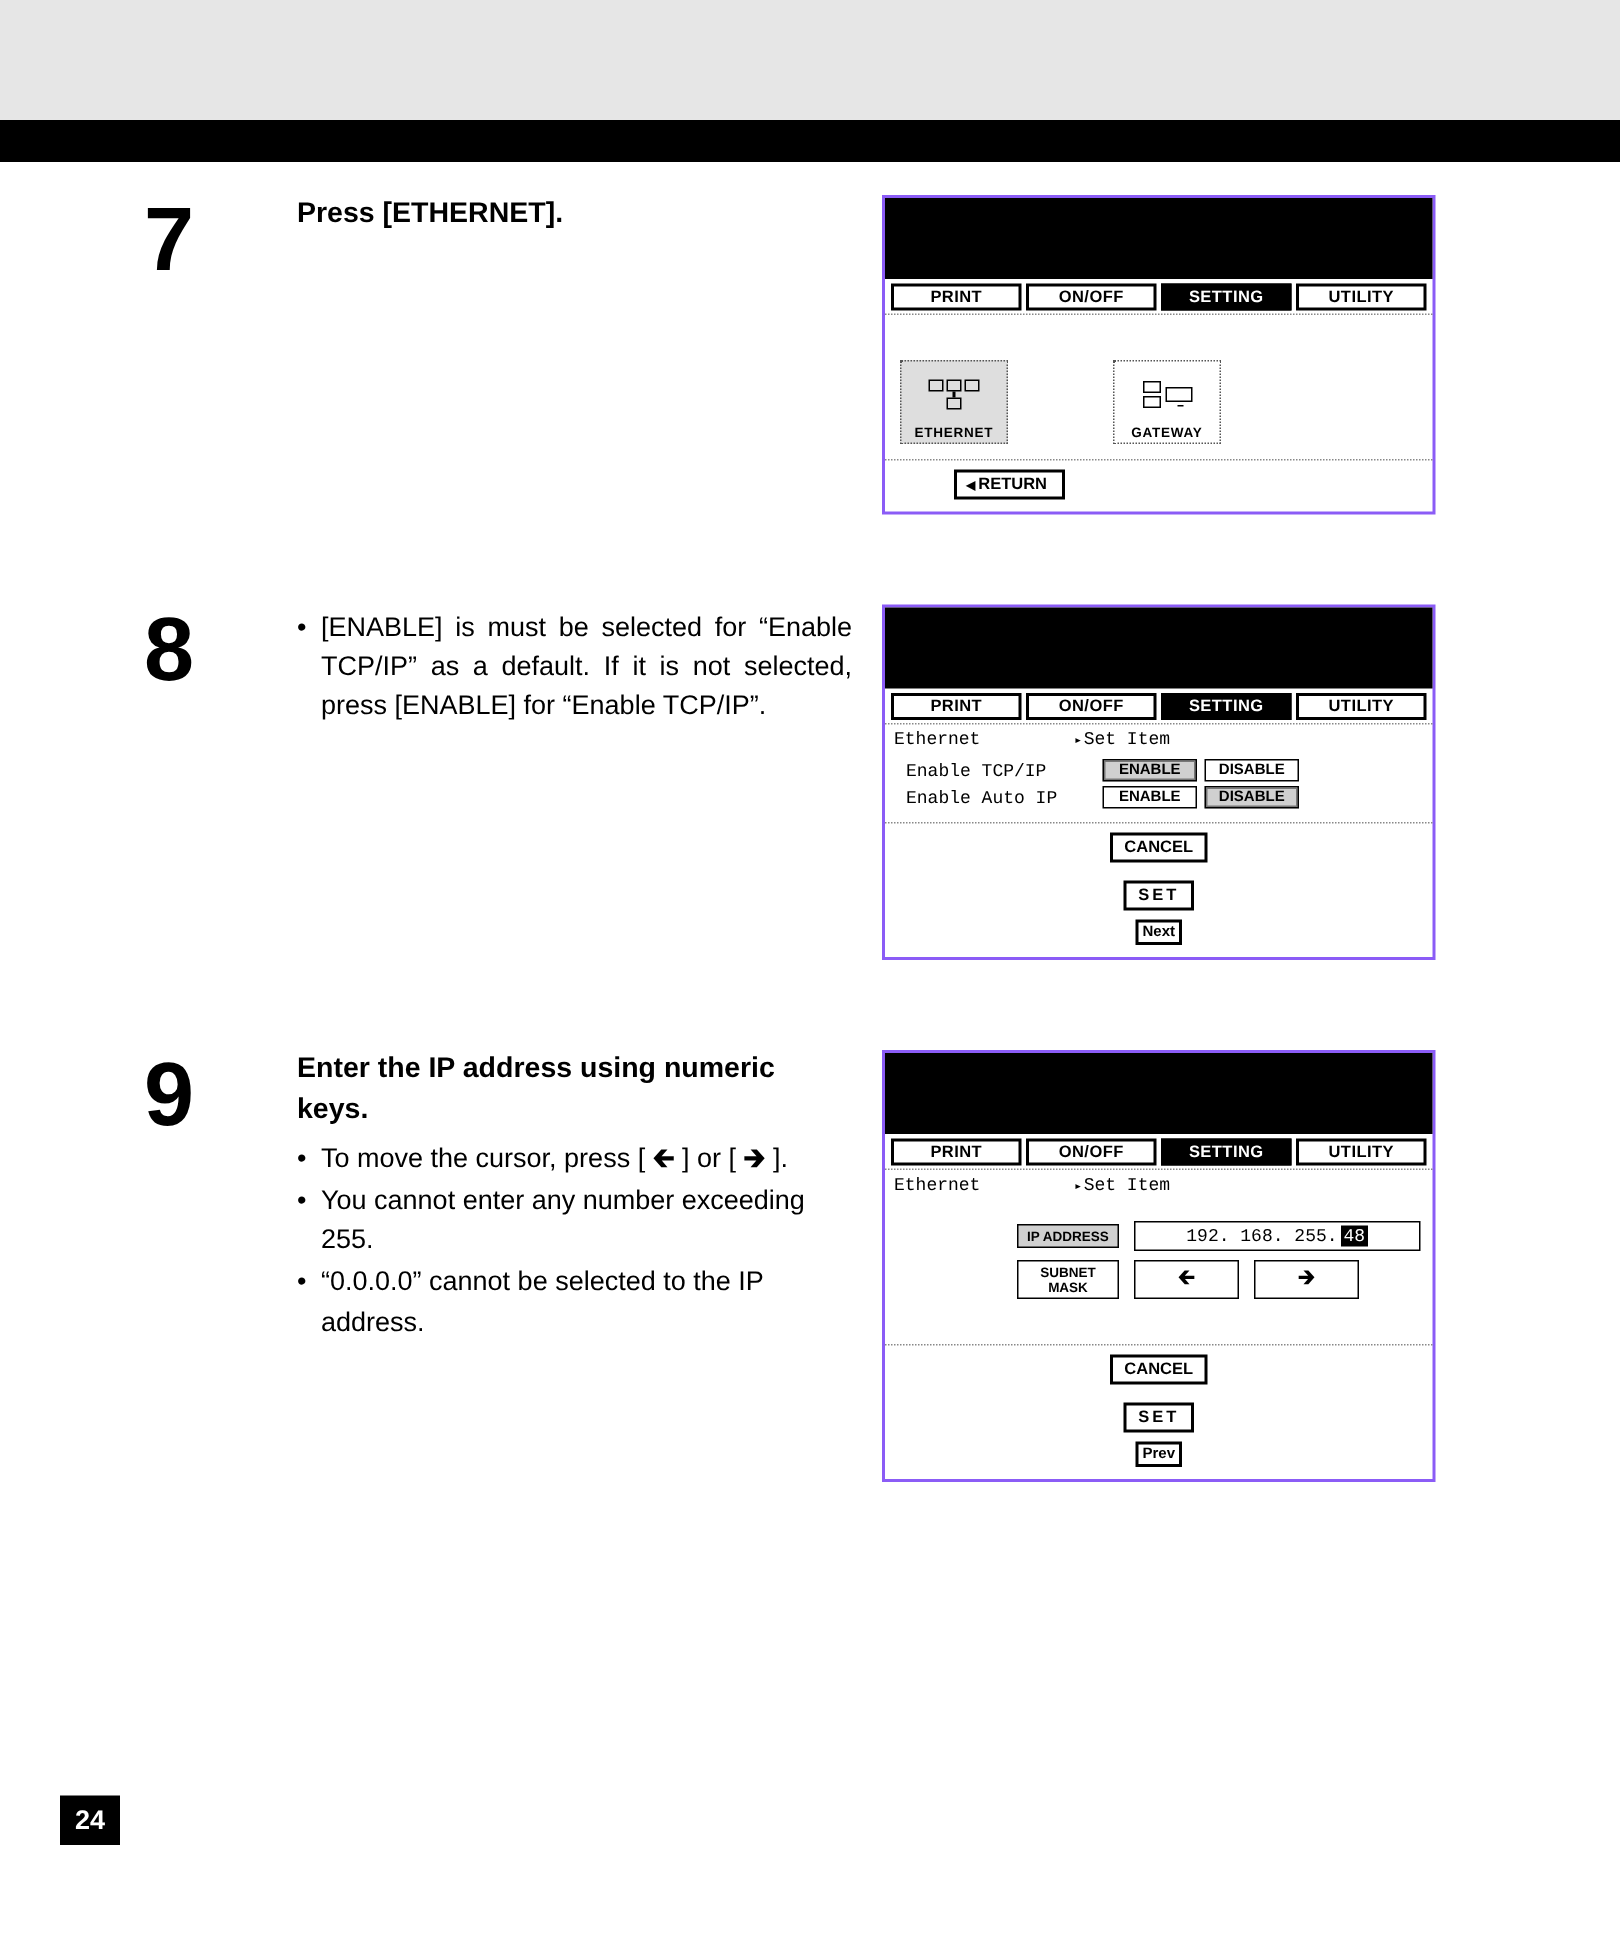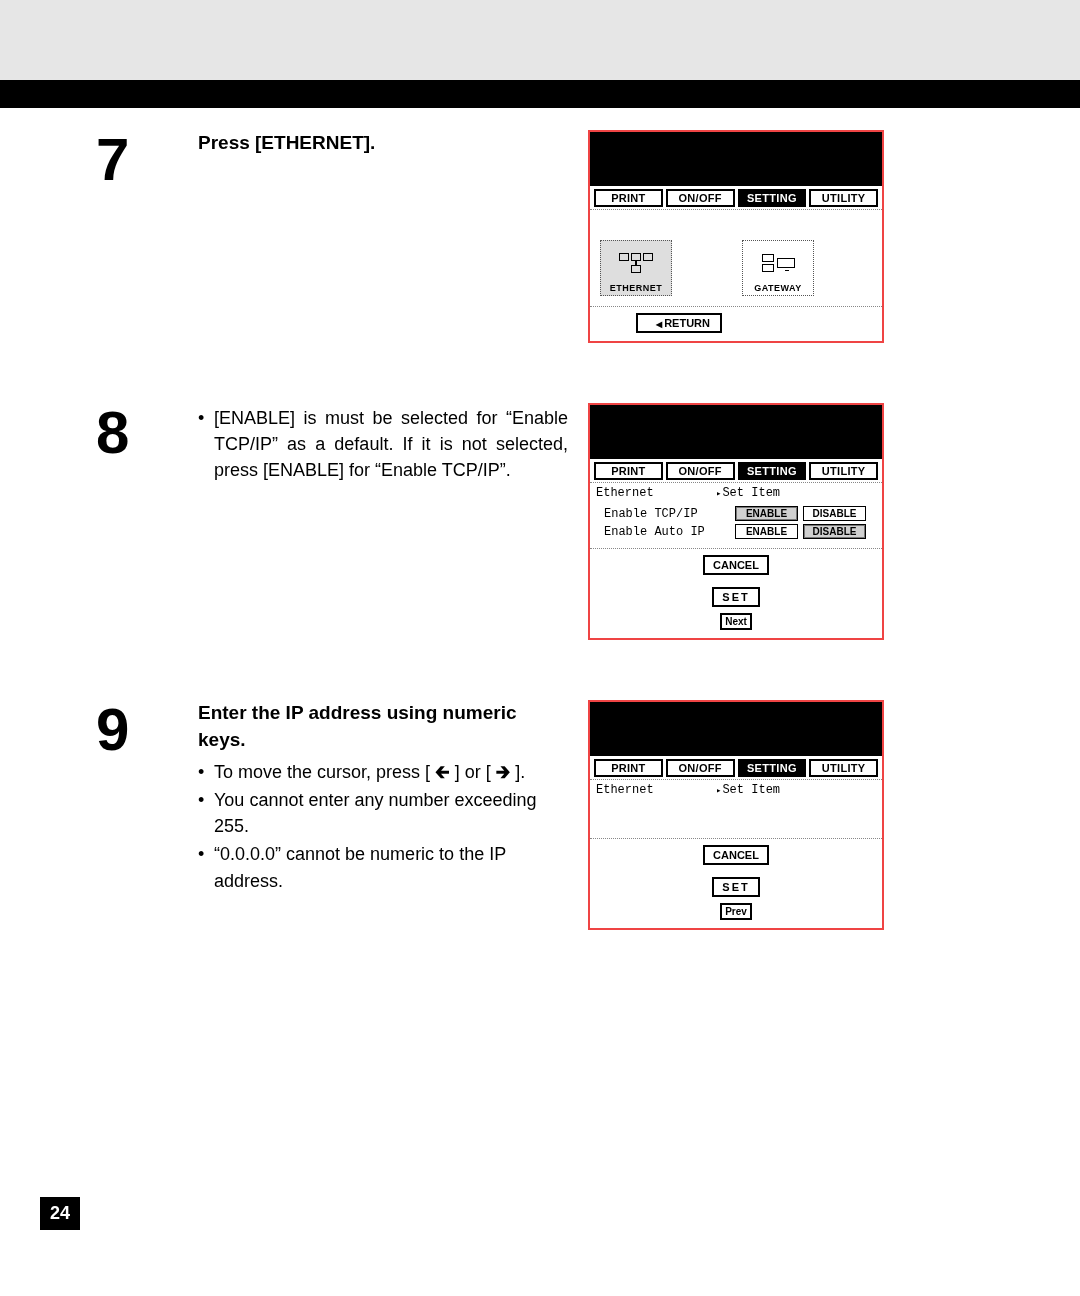--- a/index.html
+++ b/index.html
@@ -71,22 +71,22 @@
   .step-bullet::before {
     content: "•";
     position: absolute;
     left: 0;
   }
   .step-bullet.justify {
     text-align: justify;
     text-align-last: left;
   }
   .screen {
-    width: 296px;
-    border: 2px solid #ef4444;
+    width: 369px;
+    border: 2px solid #8b5cf6;
     background: #fff;
     flex-shrink: 0;
   }
   .screen-black {
     height: 54px;
     background: #000;
   }
   .tab-row {
     display: flex;
     gap: 3px;
@@ -151,21 +151,21 @@
   .gw-mon::after { content:""; position:absolute; bottom:-4px; left:7px; width:4px; height:3px; border-bottom:1.5px solid #000; }
   .return-row {
     border-top: 1px dotted #888;
     padding: 6px 10px 8px;
     display: flex;
   }
   .return-btn {
     border: 2px solid #000;
     font-size: 11px;
     font-weight: bold;
-    padding: 2px 10px 2px 18px;
+    padding: 2px 10px 2px 6px;
     position: relative;
     margin-left: 36px;
   }
   .return-btn::before {
     content: "◀";
     font-size: 8px;
     margin-right: 2px;
   }
 
   
@@ -385,35 +385,49 @@
   </div>
 
   <div class="step">
     <div class="step-num">9</div>
     <div class="step-text">
       <div class="step-title">Enter the IP address using numeric keys.</div>
       <div class="step-bullet">
         <span>To move the cursor, press [ </span><span class="inline-arrow">🡰</span><span> ] or [ </span><span class="inline-arrow">🡲</span><span> ].</span>
       </div>
       <div class="step-bullet">You cannot enter any number exceeding 255.</div>
-      <div class="step-bullet">“0.0.0.0” cannot be numeric to the IP address.</div>
+      <div class="step-bullet">“0.0.0.0” cannot be selected to the IP address.</div>
     </div>
     <div class="screen">
       <div class="screen-black"></div>
       <div class="tab-row">
         <div class="tab-btn">PRINT</div>
         <div class="tab-btn">ON/OFF</div>
         <div class="tab-btn inverted">SETTING</div>
         <div class="tab-btn">UTILITY</div>
       </div>
       <div class="sub-header">
         <span class="sh-left">Ethernet</span>
         <span class="sh-right">Set Item</span>
       </div>
       <div class="ip-area">
+        <div class="ip-row">
+          <div class="ip-label-btn selected">IP ADDRESS</div>
+          <div class="ip-value">
+            <span>192. 168. 255. </span>
+              <span class="ip-cursor">48</span>
+          </div>
+        </div>
+        <div class="ip-row">
+          <div class="ip-label-btn">SUBNET MASK</div>
+          <div style="flex:1; display:flex; gap:10px;">
+            <div class="arrow-btn">🡰</div>
+            <div class="arrow-btn">🡲</div>
+          </div>
+        </div>
       </div>
       <div class="bottom-row">
         <div class="cancel-btn">CANCEL</div>
         <div class="spacer"></div>
         <div class="set-btn">SET</div>
         <div class="nav-btn">Prev</div>
       </div>
     </div>
   </div>
 

